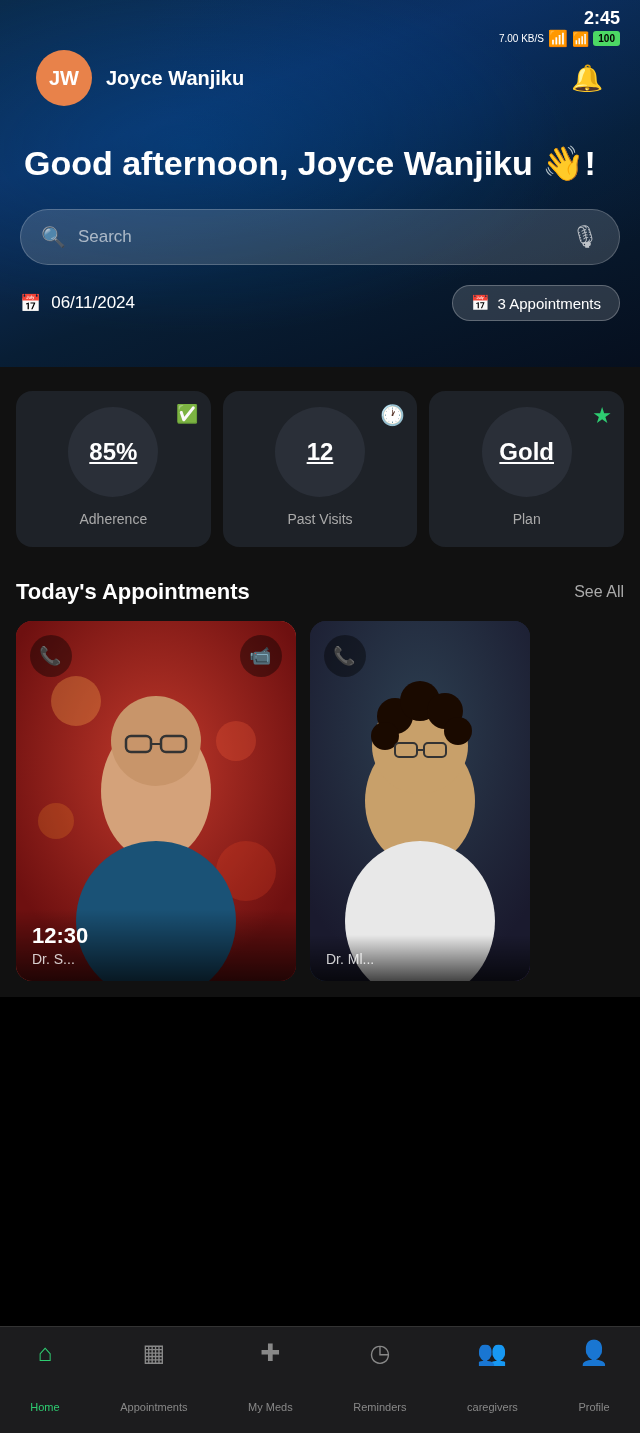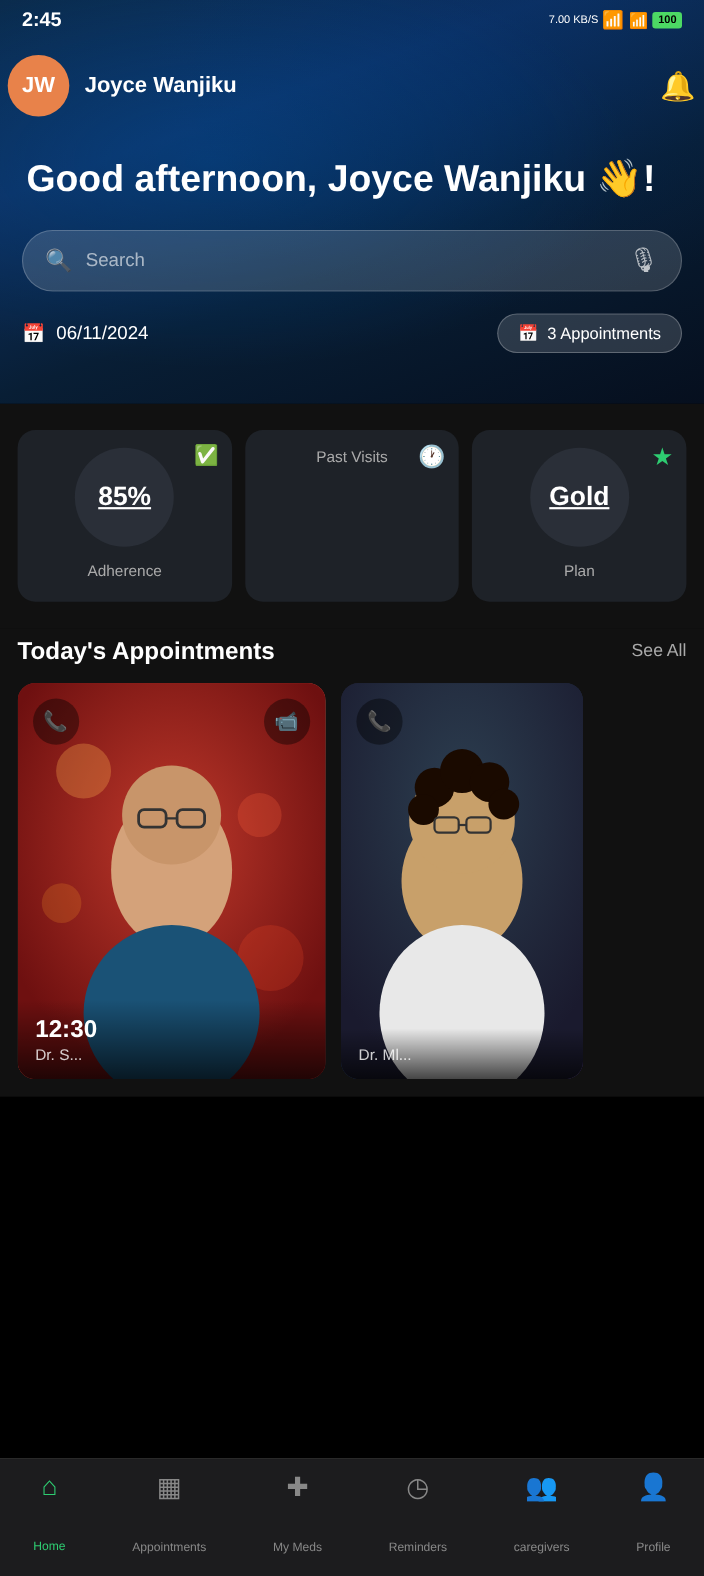--- a/index.html
+++ b/index.html
@@ -9,26 +9,27 @@
       min-height: 1433px;
       background: #000;
       font-family: -apple-system, BlinkMacSystemFont, 'Segoe UI', sans-serif;
       overflow-x: hidden;
     }
 
     
     .status-bar {
       display: flex;
       justify-content: space-between;
-      align-items: center;
+      align-items: flex-end;
       padding: 8px 20px 4px;
       background: transparent;
       position: absolute;
       top: 0; left: 0; right: 0;
       z-index: 10;
+      flex-direction: column;
     }
     .status-time {
       color: #fff;
       font-size: 18px;
       font-weight: 700;
     }
     .status-icons {
       display: flex;
       align-items: center;
       gap: 4px;
@@ -58,21 +59,21 @@
       top: 0; left: 0; right: 0; bottom: 0;
       background: 
         radial-gradient(ellipse at 30% 40%, rgba(0,80,160,0.4) 0%, transparent 60%),
         radial-gradient(ellipse at 70% 20%, rgba(0,50,120,0.3) 0%, transparent 50%);
     }
 
     
     .top-nav {
       display: flex;
       align-items: center;
-      padding: 50px 7px 15px;
+      padding: 50px 36px 15px;
       position: relative;
       z-index: 5;
     }
     .avatar {
       width: 56px;
       height: 56px;
       border-radius: 50%;
       background: #e8824a;
       display: flex;
       align-items: center;
@@ -430,20 +431,23 @@
     <div class="stat-card">
       <span class="stat-badge green">✅</span>
       <div class="stat-value-circle">
         <span class="stat-value">85%</span>
       </div>
       <span class="stat-label">Adherence</span>
     </div>
 
     <div class="stat-card">
       <span class="stat-badge clock" style="font-size:20px;">🕐</span>
+      <div class="stat-value-circle">
+        <span class="stat-value">12</span>
+      </div>
       <span class="stat-label">Past Visits</span>
     </div>
 
     <div class="stat-card">
       <span class="stat-badge star" style="font-size:22px;color:#2ecc71;">★</span>
       <div class="stat-value-circle">
         <span class="stat-value">Gold</span>
       </div>
       <span class="stat-label">Plan</span>
     </div>

